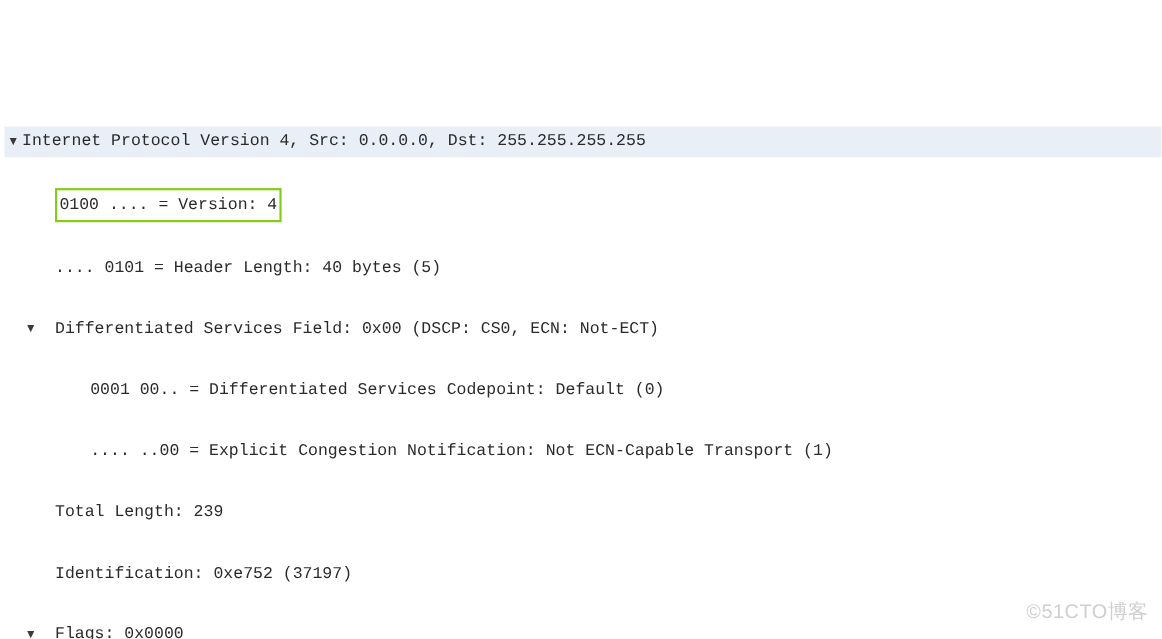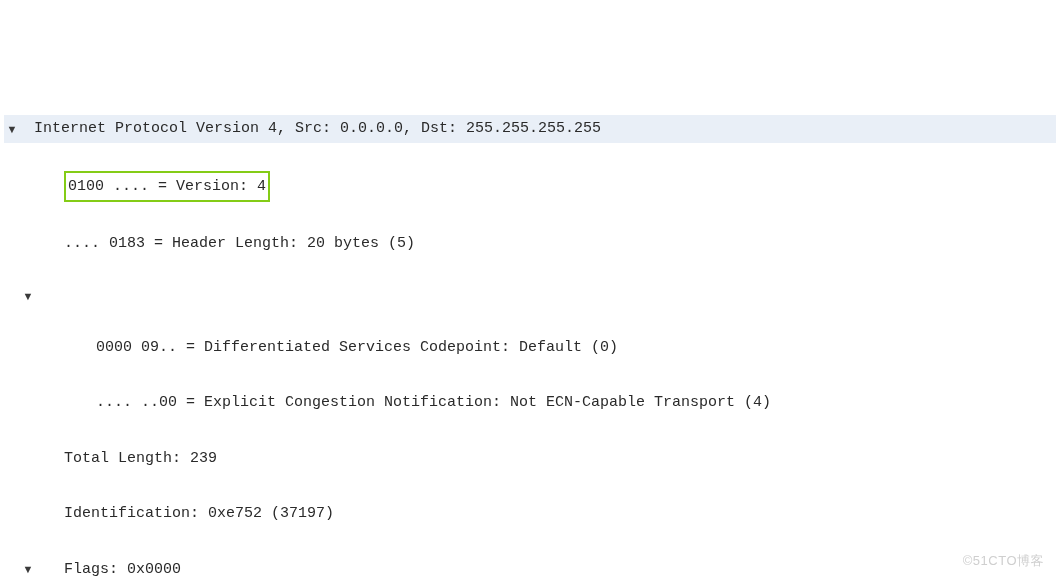--- a/index.html
+++ b/index.html
@@ -28,51 +28,50 @@
   .noarrow {
     display: inline-block;
     width: 16px;
   }
   .sel {
     background: #e9eff7;
     padding-right: 200px;
   }
   .row-text {
     display: inline-block;
-    margin-left: 14px;
   }
   .boxed {
     border: 2px solid #84cc16;
     padding: 0 2px;
     display: inline-block;
   }
   .watermark {
     position: fixed;
     bottom: 8px;
     right: 12px;
     color: #cfcfcf;
     font-family: Arial, sans-serif;
-    font-size: 13px;
+    font-size: 18px;
     letter-spacing: 0.5px;
   }
   .indent1 { padding-left: 0px; }
   .indent2 { padding-left: 30px; }
   .indent3 { padding-left: 62px; }
 </style>
 </head>
 <body>
 
 
 
 <div class="line sel"><span class="arrow">▼</span><span class="row-text">Internet Protocol Version 4, Src: 0.0.0.0, Dst: 255.255.255.255</span></div>
 <div class="line"><span class="noarrow"></span><span class="indent2"></span><span class="boxed row-text">0100 .... = Version: 4</span></div>
-<div class="line"><span class="noarrow"></span><span class="indent2"></span><span class="row-text">.... 0183 = Header Length: 20 bytes (5)</span></div>
-<div class="line"><span class="noarrow"></span><span class="indent1"></span><span class="arrow">▼</span><span class="noarrow" style="width:14px"></span></div>
-<div class="line"><span class="noarrow"></span><span class="indent3"></span><span class="row-text">0000 09.. = Differentiated Services Codepoint: Default (0)</span></div>
-<div class="line"><span class="noarrow"></span><span class="indent3"></span><span class="row-text">.... ..00 = Explicit Congestion Notification: Not ECN-Capable Transport (4)</span></div>
+<div class="line"><span class="noarrow"></span><span class="indent2"></span><span class="row-text">.... 0101 = Header Length: 40 bytes (5)</span></div>
+<div class="line"><span class="noarrow"></span><span class="indent1"></span><span class="arrow">▼</span><span class="noarrow" style="width:14px"></span><span class="row-text">Differentiated Services Field: 0x00 (DSCP: CS0, ECN: Not-ECT)</span></div>
+<div class="line"><span class="noarrow"></span><span class="indent3"></span><span class="row-text">0001 00.. = Differentiated Services Codepoint: Default (0)</span></div>
+<div class="line"><span class="noarrow"></span><span class="indent3"></span><span class="row-text">.... ..00 = Explicit Congestion Notification: Not ECN-Capable Transport (1)</span></div>
 <div class="line"><span class="noarrow"></span><span class="indent2"></span><span class="row-text">Total Length: 239</span></div>
 <div class="line"><span class="noarrow"></span><span class="indent2"></span><span class="row-text">Identification: 0xe752 (37197)</span></div>
 <div class="line"><span class="noarrow"></span><span class="indent1"></span><span class="arrow">▼</span><span class="noarrow" style="width:14px"></span><span class="row-text">Flags: 0x0000</span></div>
 
 
 
 
 
 
 

